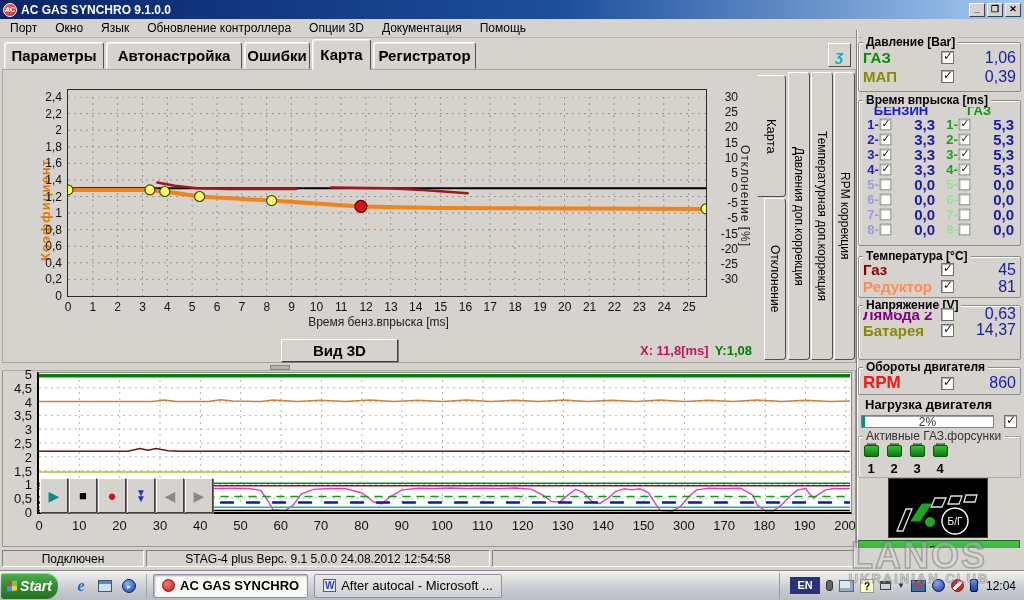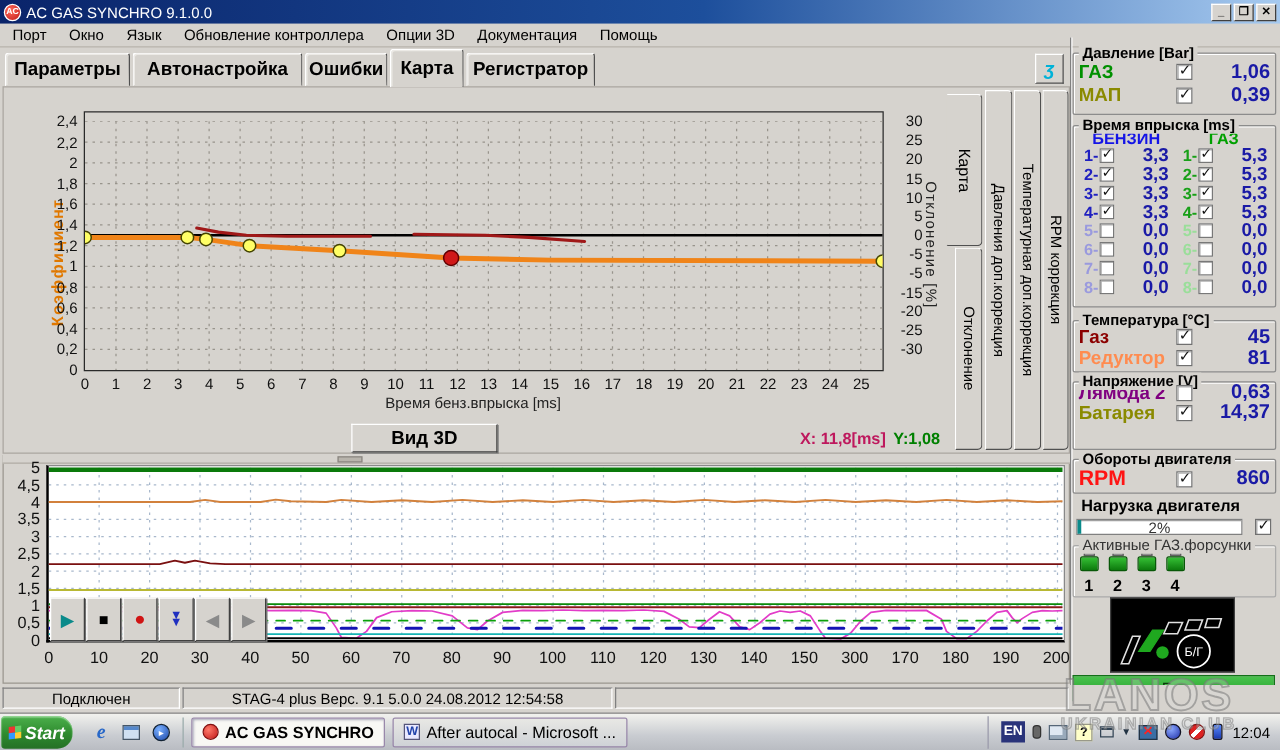--- a/index.html
+++ b/index.html
@@ -1,21 +1,21 @@
 <!DOCTYPE html>
 <html><head>
 <meta charset="utf-8">
 <style>
 *{margin:0;padding:0;box-sizing:border-box;font-family:"Liberation Sans",sans-serif}
 html,body{width:1024px;height:600px;overflow:hidden}
 body{background:#d6d3ce;position:relative;font-size:12px;color:#000}
 
 .titlebar{position:absolute;left:0;top:0;width:1024px;height:19px;background:linear-gradient(90deg,#0a246a,#1d4f9c 55%,#a6caf0);display:flex;align-items:center;padding:0 3px;color:#fff}
 .app-icon{width:14px;height:14px;border-radius:50%;background:radial-gradient(circle at 35% 35%,#ff6a5a,#c01818);border:1px solid #fff;color:#fff;font-size:7px;font-weight:bold;display:flex;align-items:center;justify-content:center;margin-right:4px}
-.title{font-weight:normal;font-size:12px;white-space:nowrap}
+.title{font-weight:bold;font-size:12px;white-space:nowrap}
 .winbtns{margin-left:auto;display:flex;gap:2px}
 .winbtn{width:16px;height:14px;background:#d6d3ce;border:1px solid;border-color:#fff #404040 #404040 #fff;font-size:9px;line-height:11px;text-align:center;color:#000;font-weight:bold}
 
 .menubar{position:absolute;left:0;top:19px;width:1024px;height:19px;background:#d6d3ce;display:flex;align-items:center;gap:18px;padding:0 10px;border-bottom:1px solid #b8b4ac}
 .menu-item{font-size:12px;cursor:default}
 
 .tabbar{position:absolute;left:4px;top:39px;height:30px}
 .tab{position:absolute;top:3px;height:27px;background:#d6d3ce;border:1px solid;border-color:#fff #505050 #d6d3ce #fff;border-radius:3px 3px 0 0;font-size:15px;font-weight:bold;text-align:center;line-height:25px;box-shadow:inset 1px 1px 0 #eceae6}
 .tab.active{top:0;height:31px;z-index:5;line-height:29px}
 .t0{left:0;width:100px}.t1{left:102px;width:136px}.t2{left:240px;width:66px}.t3{left:308px;width:59px}.t4{left:369px;width:103px}
@@ -43,21 +43,21 @@
 .vtab-davl{left:788px;top:72px;width:22px;height:288px}
 .vtab-temp{left:811px;top:72px;width:22px;height:288px}
 .vtab-rpm{left:834px;top:72px;width:21px;height:288px}
 
 .rpanel-sep{position:absolute;left:856px;top:30px;width:2px;height:518px;background:#fff;border-left:1px solid #808080}
 .gbox{position:absolute;left:858px;width:163px;border:1px solid #8c8c8c;border-radius:2px;box-shadow:1px 1px 0 #fff inset}
 .gtitle{position:absolute;top:-8px;left:4px;background:#d6d3ce;padding:0 3px;font-size:12px;font-weight:bold;white-space:nowrap}
 .gtitle.normal{font-weight:normal;color:#333}
 .prow{display:flex;align-items:center;padding:0 4px;height:19px}
 .plabel{font-size:15px;font-weight:bold;flex:1;white-space:nowrap}
-.pval{font-size:16px;font-weight:bold;color:#1a1aa6;width:62px;text-align:right}
+.pval{font-size:16px;font-weight:normal;color:#1a1aa6;width:62px;text-align:right}
 .cb{width:13px;height:13px;background:#fff;border:1px solid #707070;box-shadow:inset 1px 1px 0 #b0b0b0;display:inline-block;position:relative;flex:0 0 13px}
 .cb.on::after{content:"✓";position:absolute;left:1px;top:-3px;font-size:12px;font-weight:bold;color:#111;font-family:"DejaVu Sans",sans-serif}
 .ihead{display:flex;font-size:13px;font-weight:bold;height:16px;padding-top:2px}
 .ihead .hb{width:84px;text-align:center;color:#1414e6}
 .ihead .hg{width:72px;text-align:center;color:#00a000}
 .irow{display:flex;align-items:center;height:15px;padding-left:3px}
 .inum{font-size:13px;font-weight:bold;width:17px;text-align:right}
 .inum.b{color:#2020c0}.inum.g{color:#18a018}
 .irow .cb{transform:scale(.9)}
 .ival{font-size:15px;font-weight:bold;color:#1a1aa6;width:44px;text-align:right;margin-right:6px}
@@ -100,21 +100,21 @@
 .qlaunch{display:flex;gap:6px;align-items:center;padding:0 8px;border-right:1px solid #9aa;height:24px}
 .ql{width:18px;height:18px;display:flex;align-items:center;justify-content:center}
 .ie-e{color:#2868c8;font-weight:bold;font-style:italic;font-size:16px;font-family:"Liberation Serif",serif}
 .desk{width:14px;height:12px;background:#cfe0f2;border:1px solid #456;box-shadow:inset 0 3px 0 #5588cc}
 .wmp{width:14px;height:14px;border-radius:50%;background:radial-gradient(circle at 35% 30%,#7ab0ff,#1b47a8);border:1px solid #123;color:#fff;font-size:8px;line-height:13px;text-align:center}
 .taskbtn{height:24px;margin-left:6px;border-radius:2px;display:flex;align-items:center;gap:5px;padding:0 8px;font-size:13px;border:1px solid #98a;background:linear-gradient(#e8e8e4,#cfd2d7)}
 .taskbtn.active{background:#f8f8f4;font-weight:bold;box-shadow:inset 1px 1px 2px #aab}
 .tb-ico1{width:13px;height:13px;border-radius:50%;background:radial-gradient(circle at 35% 35%,#ff7a6a,#c01818);border:1px solid #801010}
 .tb-ico2{width:13px;height:13px;background:#e8e8ff;border:1px solid #557;color:#2244aa;font-size:10px;font-weight:bold;text-align:center;line-height:12px}
 .tray{margin-left:auto;height:26px;display:flex;align-items:center;gap:6px;padding:0 8px 0 10px;border-left:1px solid #99a}
-.lang{width:19px;height:17px;background:#29337a;color:#fff;font-size:11px;font-weight:bold;text-align:center;line-height:17px}
+.lang{width:30px;height:17px;background:#29337a;color:#fff;font-size:11px;font-weight:bold;text-align:center;line-height:17px}
 .tico{display:inline-block}
 .mic{width:7px;height:11px;background:#666;border-radius:3px;border:1px solid #333}
 .pen{width:15px;height:12px;background:#dfe8f2;border:1px solid #567;box-shadow:inset -3px -3px 0 #9ab}
 .help{width:14px;height:14px;background:#ffffc8;border:1px solid #998;font-size:10px;font-weight:bold;text-align:center;line-height:13px}
 .restore-t{width:11px;height:9px;border:1px solid #345;box-shadow:inset 0 2px 0 #345}
 .tarrow{font-size:8px;color:#234}
 .netx{width:15px;height:12px;background:#3a6ea5;border:1px solid #234;position:relative;color:#f22;font-weight:bold;font-size:10px;line-height:10px;text-align:center}
 .bluec{width:13px;height:13px;border-radius:50%;background:radial-gradient(circle at 35% 30%,#8aa8ff,#2030a8);border:1px solid #112}
 .noent{width:13px;height:13px;border-radius:50%;background:linear-gradient(135deg,#d22 40%,#fff 40%,#fff 60%,#d22 60%);border:1px solid #801010}
 .batt{width:8px;height:13px;background:linear-gradient(#5a8aff,#1a3ab0);border:1px solid #112;border-radius:2px}

